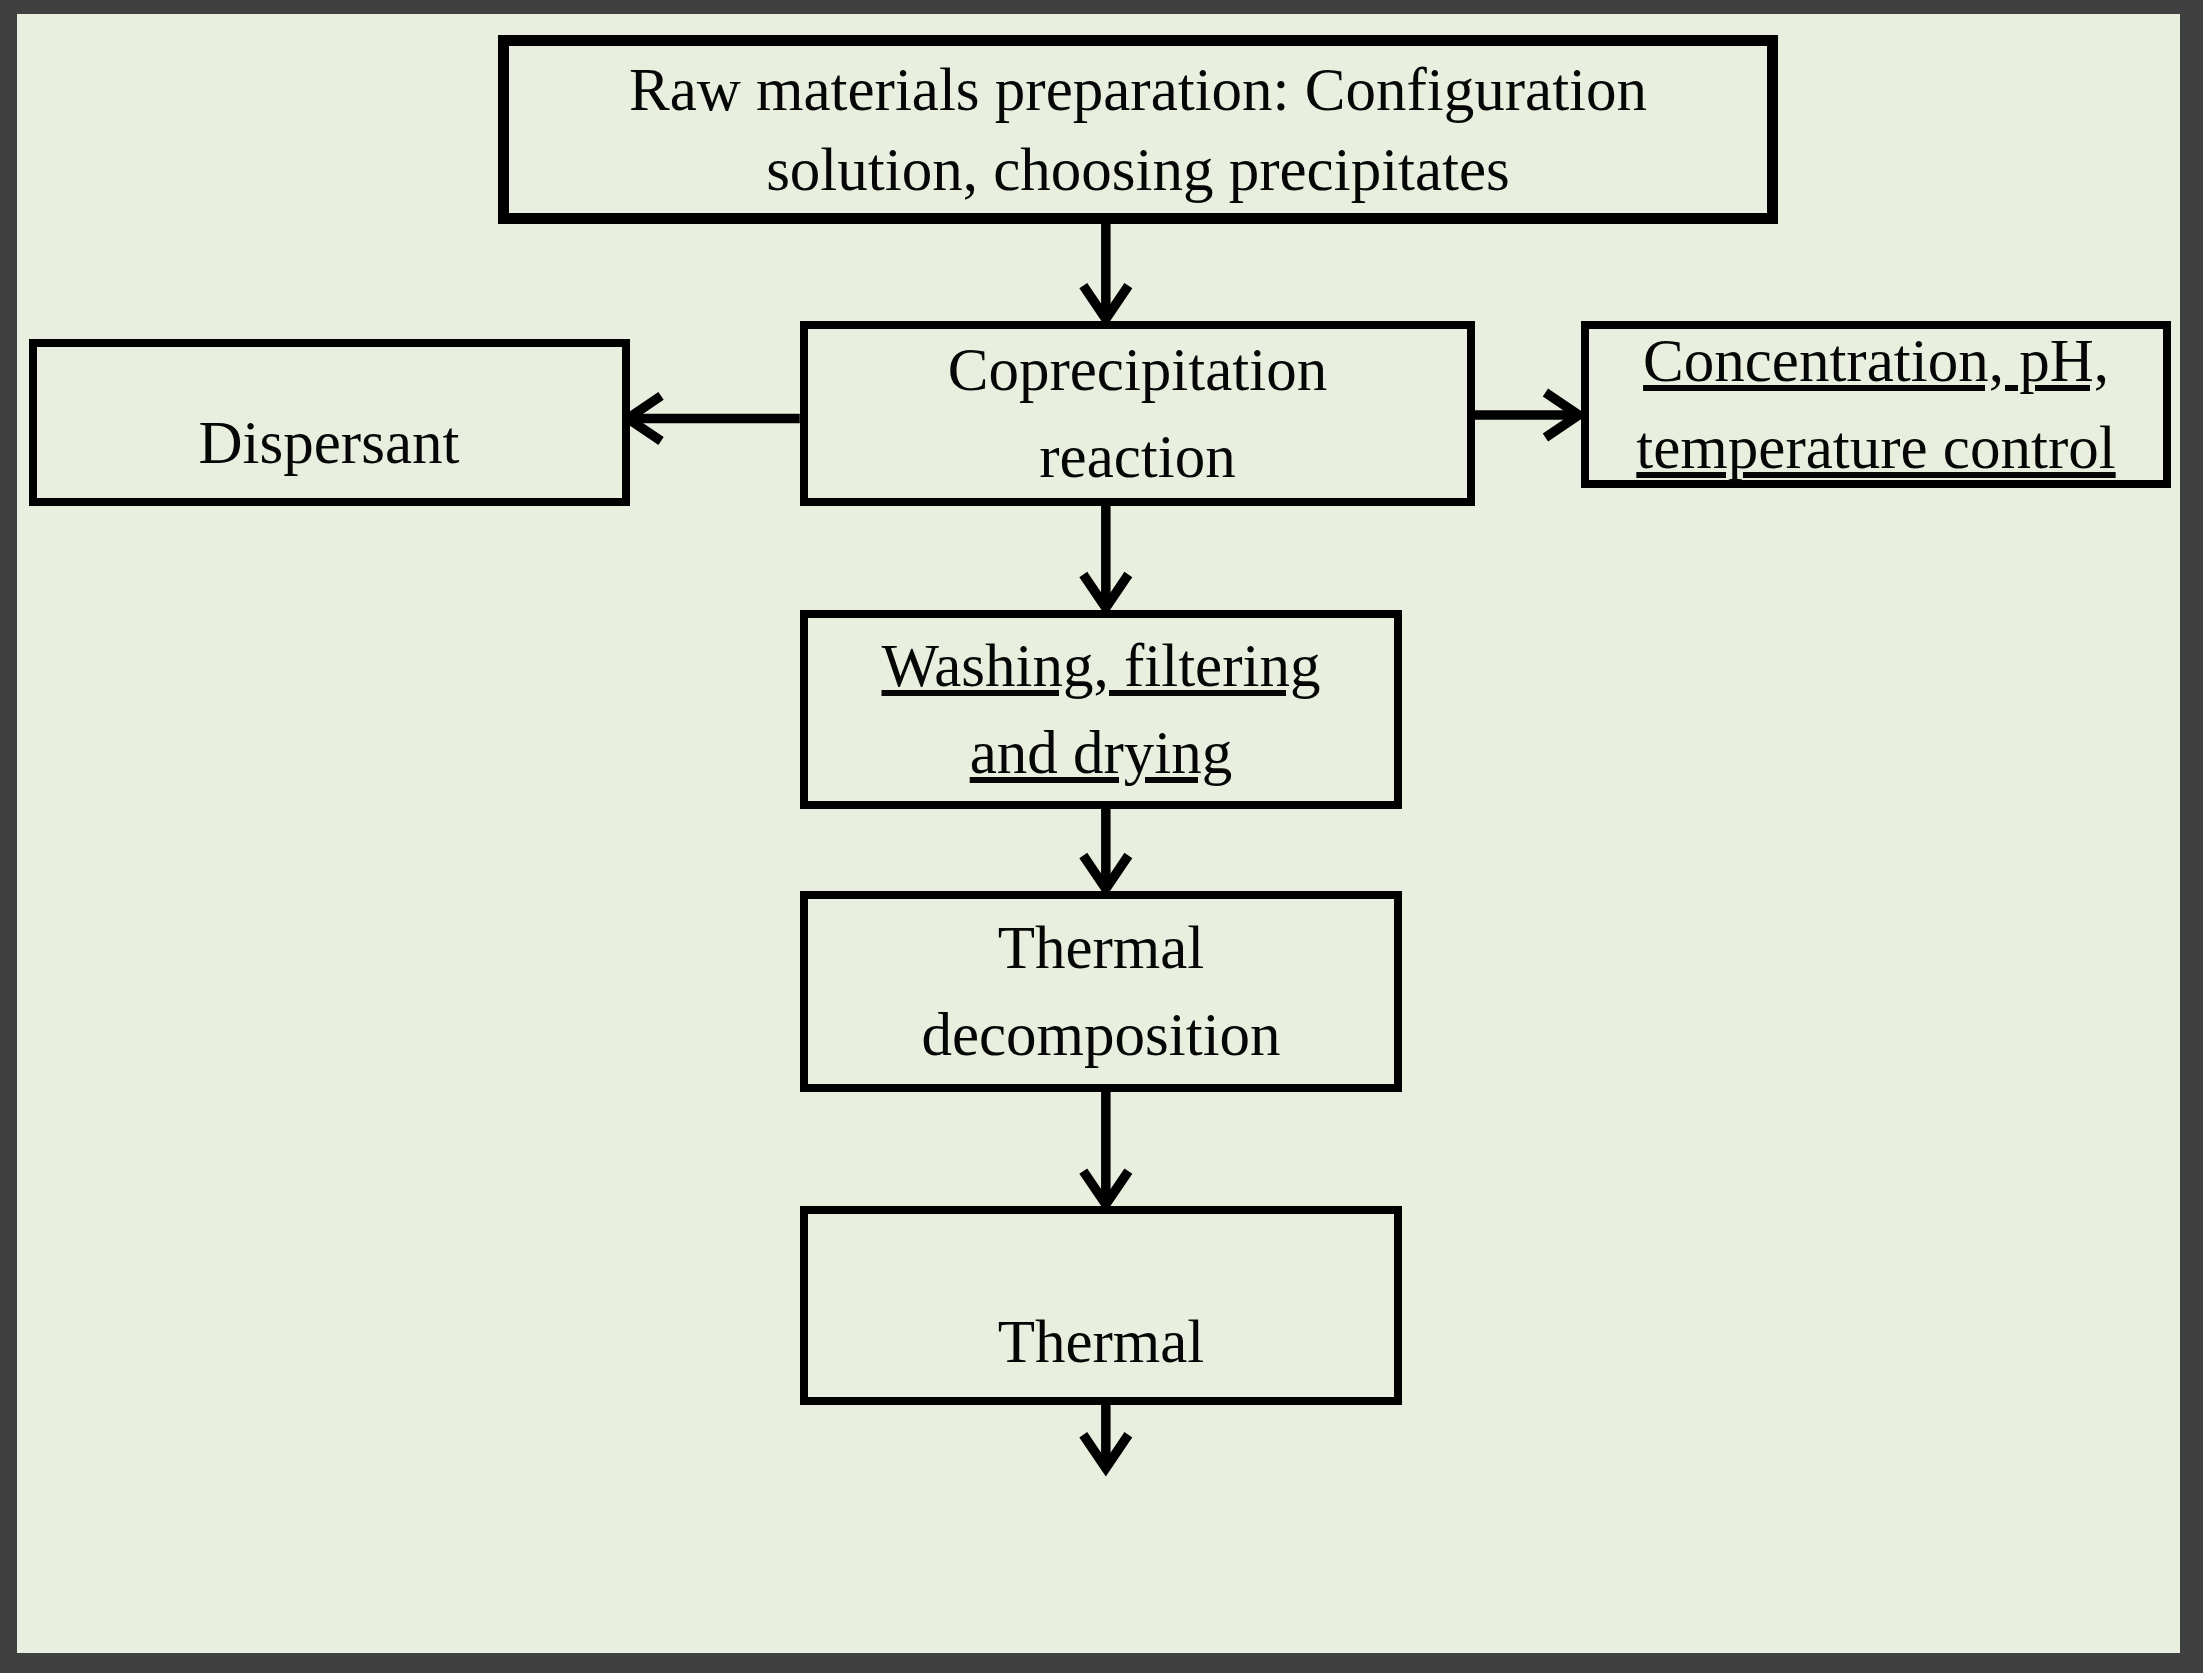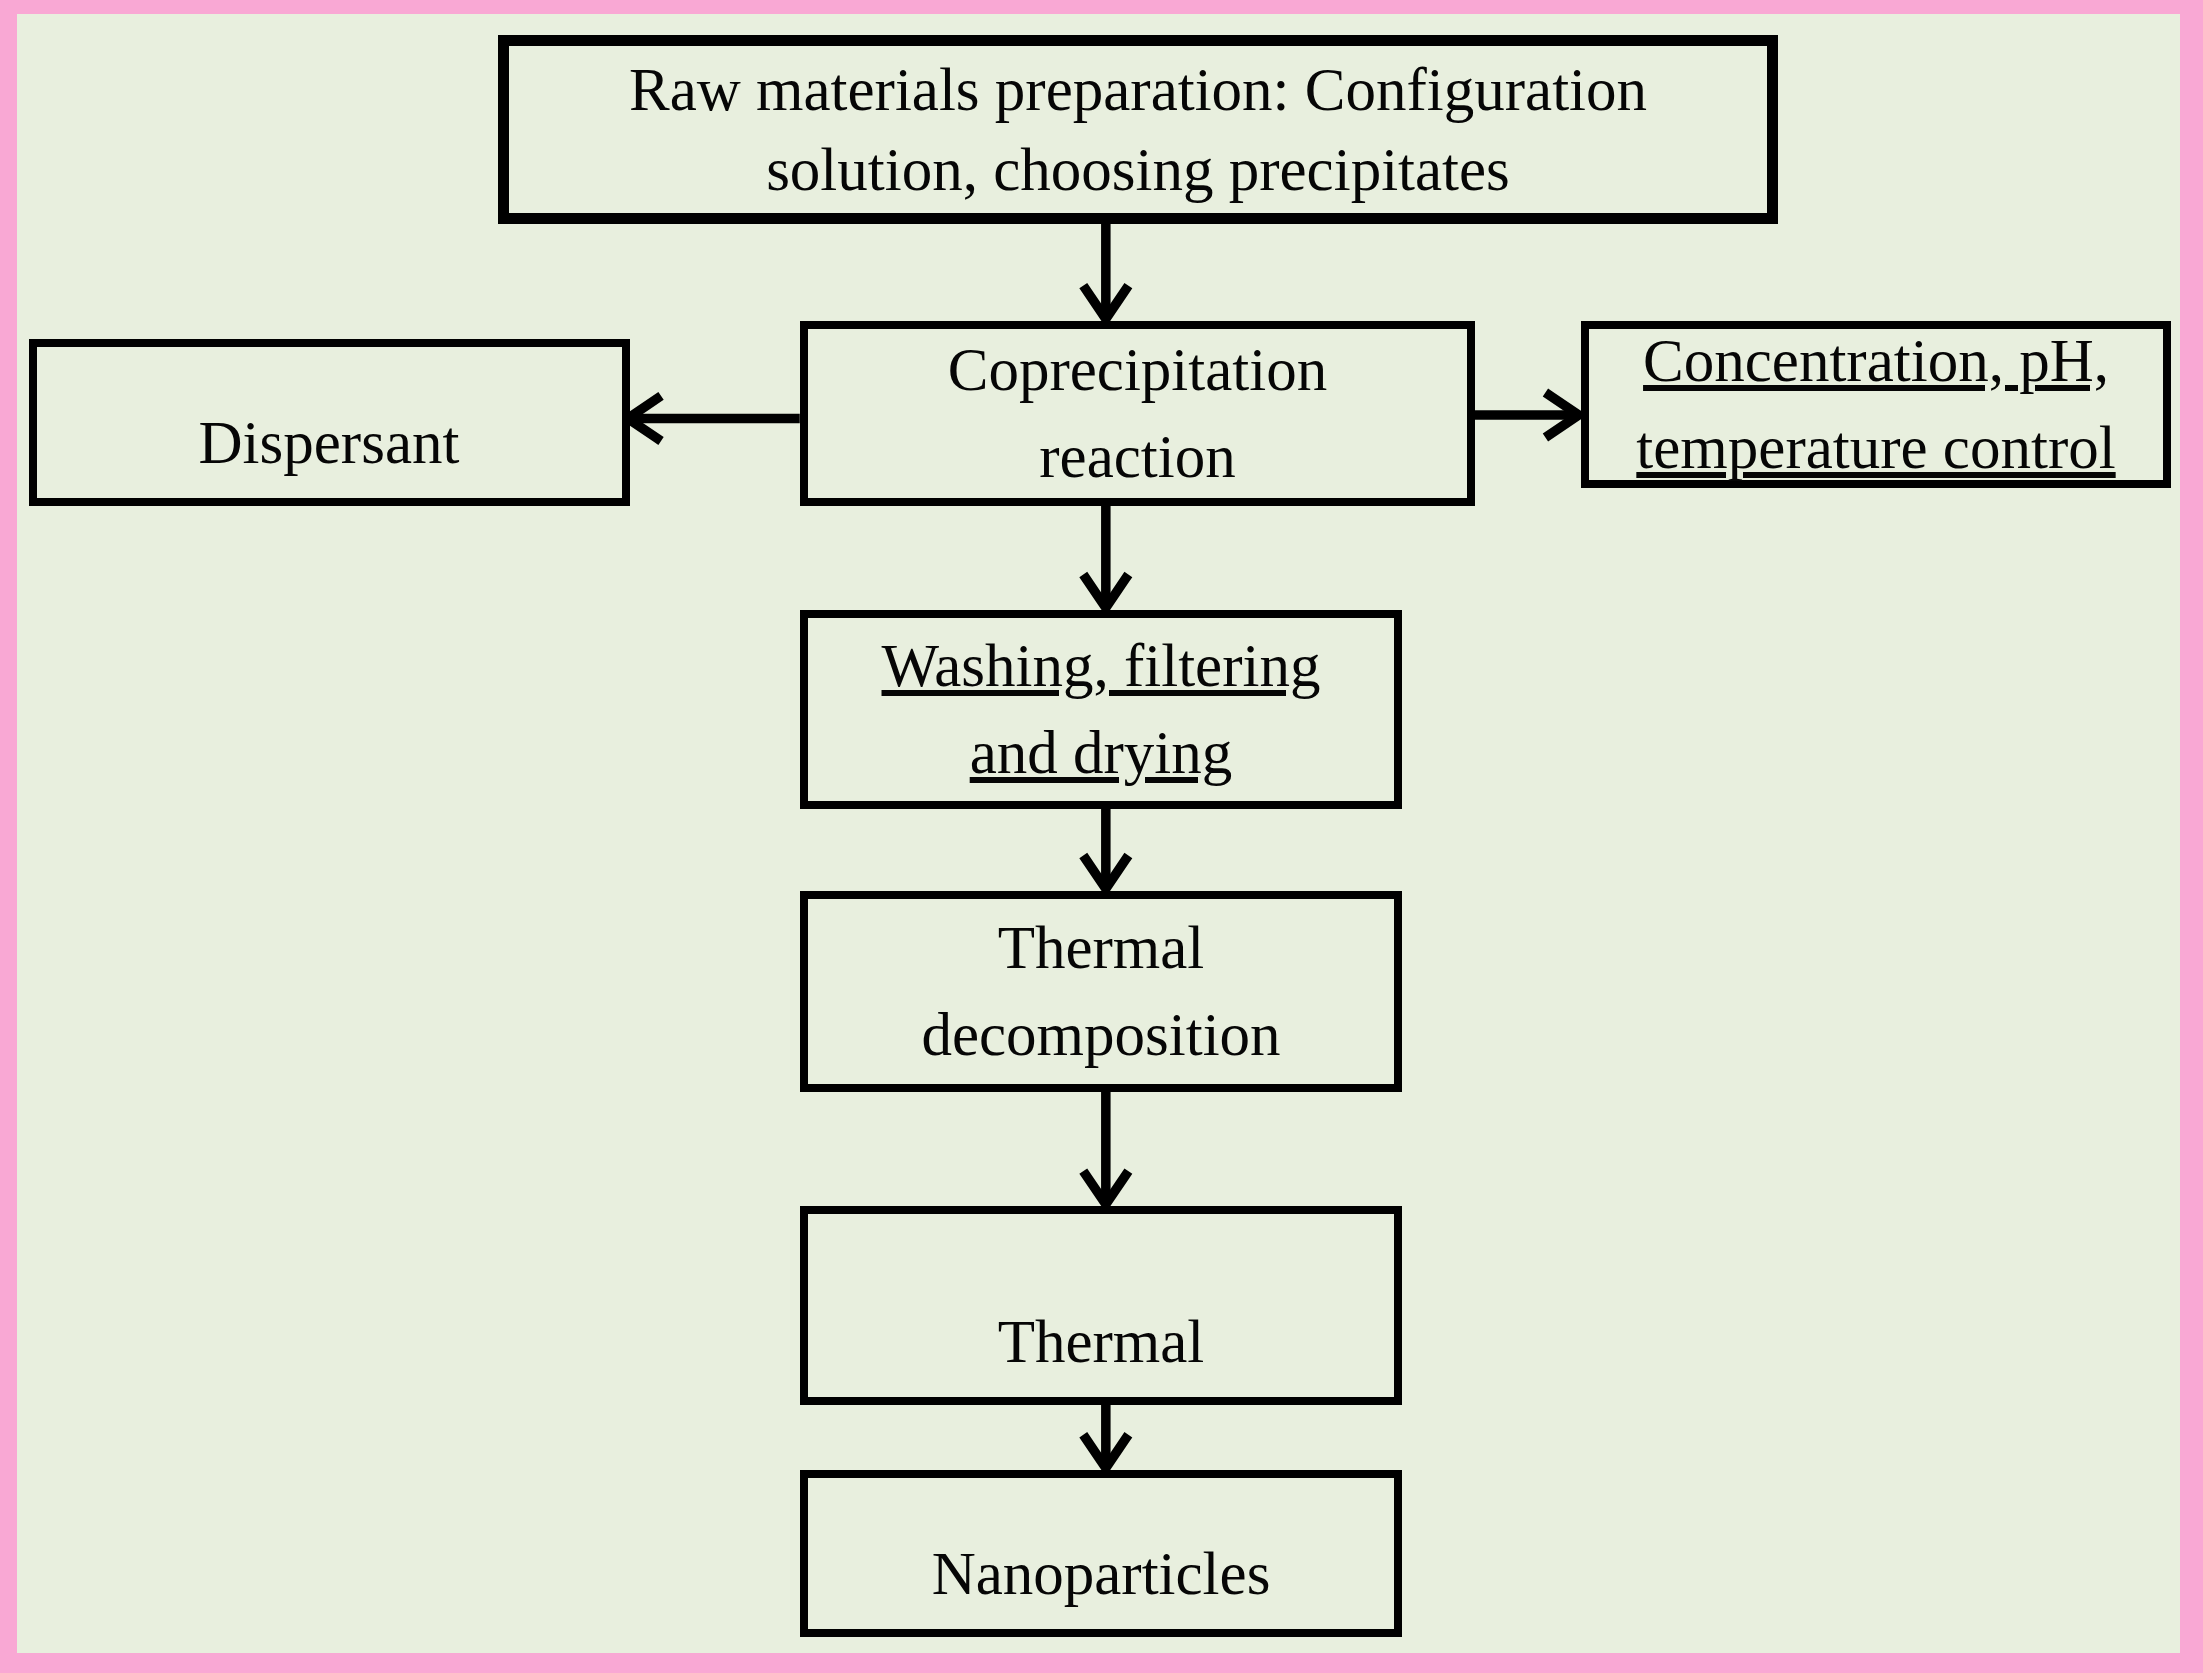--- a/index.html
+++ b/index.html
@@ -1,20 +1,20 @@
 <!DOCTYPE html>
 <html style="font-size:14px"><head>
 <meta charset="utf-8">
 <style>
   html, body { margin: 0; padding: 0; background: #ffffff; }
   .page {
     position: relative;
     width: 2203px;
     height: 1673px;
-    background: #f9a8d4;
+    background: #404040;
     overflow: hidden;
     font-family: "Liberation Serif", "DejaVu Serif", serif;
   }
   .canvas {
     position: absolute;
     left: 17.3px; top: 14px;
     width: 2163px; height: 1639px;
     background: #e8efde;
   }
   .arrow-layer {
@@ -99,17 +99,14 @@
 
   <div class="node" id="node-thermal">
     <span class="line">Thermal</span>
     <span class="line">decomposition</span>
   </div>
 
   <div class="node bottom" id="node-grinding">
     <span class="line">Thermal</span>
   </div>
 
-  <div class="node bottom" id="node-nano">
-    <span class="line">Nanoparticles</span>
-  </div>
 </div>
 
 
 </body></html>

